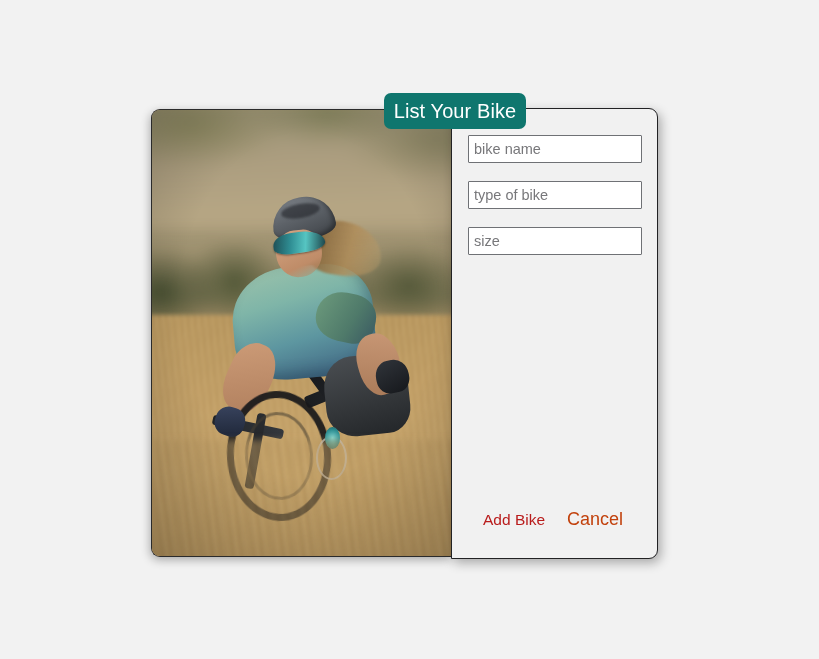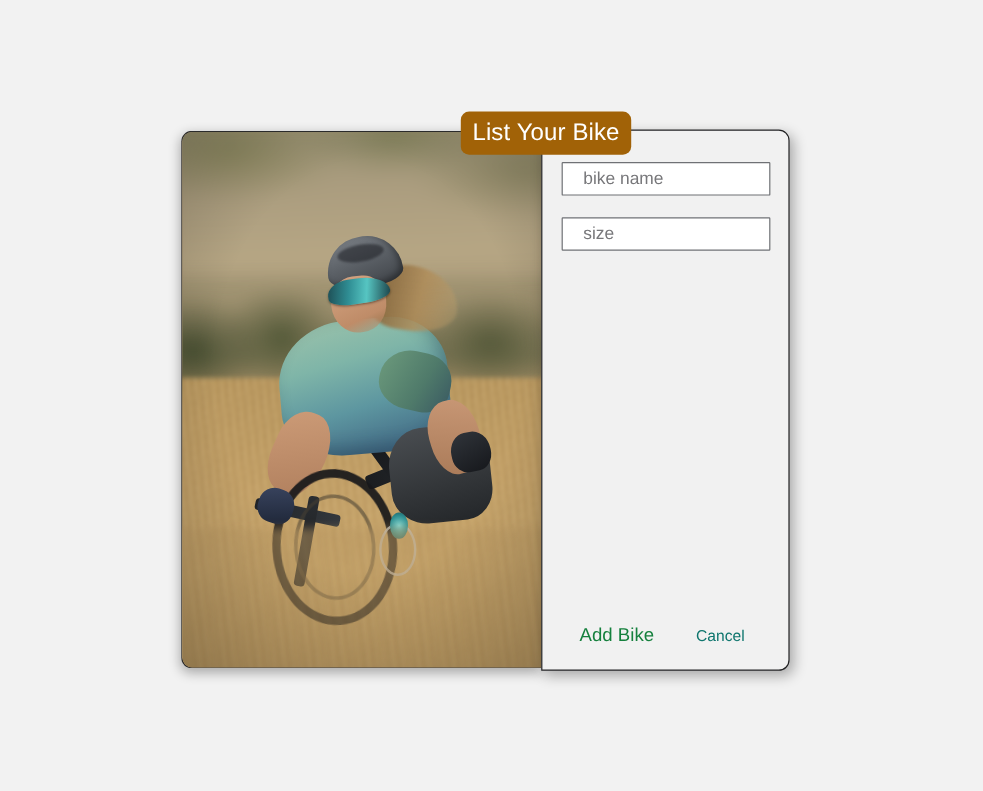--- a/index.html
+++ b/index.html
@@ -244,21 +244,21 @@
     box-sizing: border-box;
     box-shadow: 3px 4px 11px rgba(0,0,0,0.30);
   }
 
   .title-badge {
     position: absolute;
     left: -68px;
     top: -16px;
     width: 142px;
     height: 36px;
-    background: #a16207;
+    background: #0f766e;
     border-radius: 7px;
     color: #ffffff;
     font-size: 20px;
     line-height: 36px;
     text-align: center;
     letter-spacing: 0.1px;
     z-index: 5;
     white-space: nowrap;
   }
 
@@ -267,21 +267,21 @@
     left: 16px;
     top: 26px;
     width: 174px;
   }
   .field {
     display: block;
     box-sizing: border-box;
     width: 174px;
     height: 28px;
     margin-bottom: 18px;
-    padding: 0 17px;
+    padding: 0 5px;
     background: #ffffff;
     border: 1px solid #6f7175;
     border-radius: 1px;
     font-family: "Liberation Sans", sans-serif;
     font-size: 14.5px;
     color: #15803d;
     outline: none;
   }
   .field::placeholder {
     color: #77777a;
@@ -300,32 +300,32 @@
     padding-left: 15px;
     box-sizing: border-box;
   }
   .btn-add {
     background: none;
     border: none;
     padding: 0;
     margin: 0;
     font-family: "Liberation Sans", sans-serif;
     font-size: 15.5px;
-    color: #15803d;
+    color: #b91c1c;
     cursor: pointer;
     white-space: nowrap;
   }
   .btn-cancel {
     background: none;
     border: none;
     padding: 0;
-    margin: 13px;
+    margin: 0;
     font-family: "Liberation Sans", sans-serif;
-    font-size: 13px;
-    color: #0f766e;
+    font-size: 18px;
+    color: #c2410c;
     cursor: pointer;
     white-space: nowrap;
   }
 </style>
 </head>
 <body>
 
 <div id="card">
 
   <div class="photo-pane">
@@ -360,20 +360,21 @@
       <div class="ph-vig"></div>
     </div>
   </div>
 
   <div class="form-pane">
 
     <div class="title-badge">List Your Bike</div>
 
     <div class="fields">
       <input class="field" type="text" placeholder="bike name" style="">
+      <input class="field" type="text" placeholder="type of bike" style="">
       <input class="field" type="text" placeholder="size" style="">
     </div>
 
     <div class="actions">
       <button class="btn-add">Add Bike</button>
       <button class="btn-cancel">Cancel</button>
     </div>
 
   </div>
 </div>

